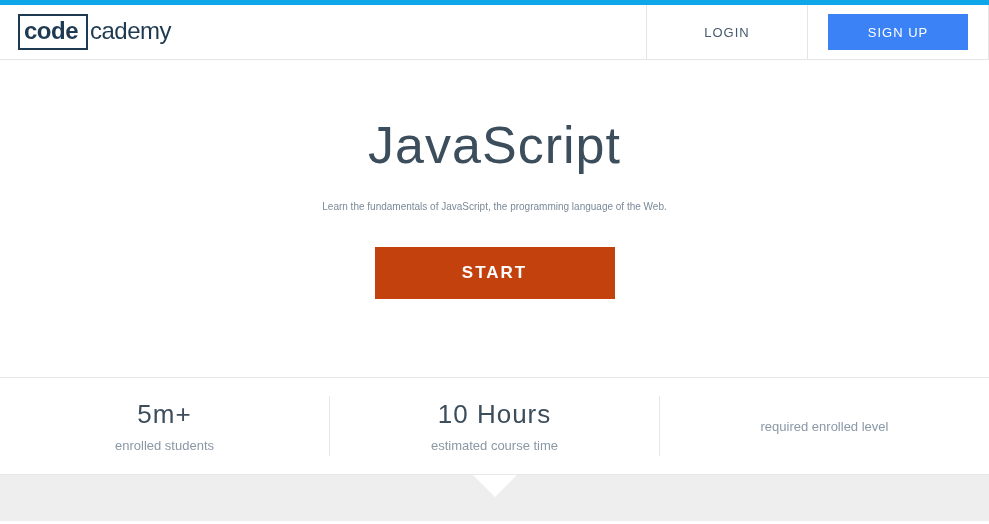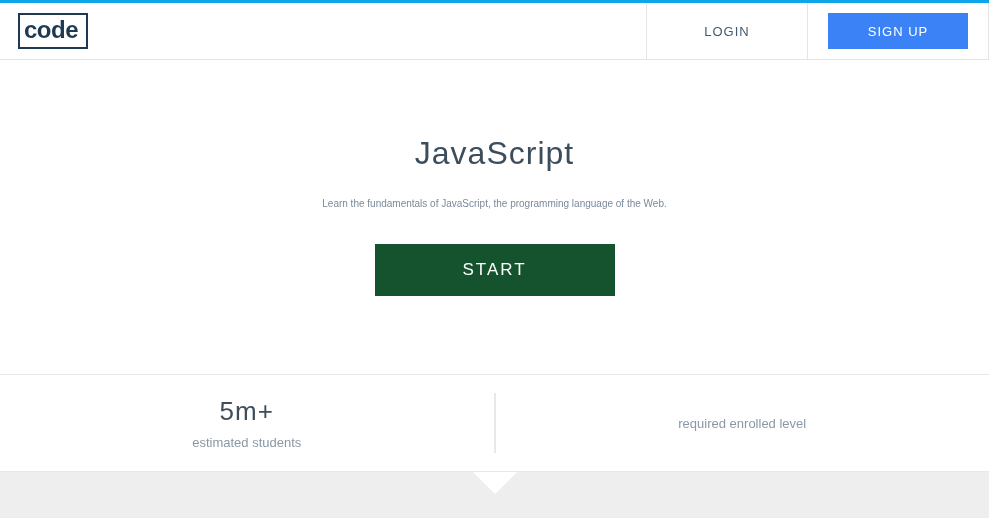--- a/index.html
+++ b/index.html
@@ -13,21 +13,21 @@
       width: 989px;
       height: 524px;
       overflow: hidden;
       position: relative;
     }
     .header {
       display: flex;
       align-items: center;
       height: 60px;
       border-bottom: 1px solid #e5e5e5;
-      border-top: 3px solid #0ea5e9;
+      border-top: 5px solid #0ea5e9;
     }
     .logo-area {
       flex: 1;
       padding-left: 18px;
     }
     .logo {
       display: inline-flex;
       align-items: baseline;
       font-size: 24px;
       font-weight: 500;
@@ -91,45 +91,44 @@
       height: 100%;
       display: flex;
       align-items: center;
       justify-content: center;
     }
     .hero {
       text-align: center;
       padding-top: 55px;
     }
     .hero-title {
-      font-size: 32px;
+      font-size: 52px;
       font-weight: 300;
       color: #3c4d5c;
       letter-spacing: 1px;
       margin-bottom: 24px;
-      margin-top: 20px;
     }
     .hero-desc {
       font-size: 10px;
       color: #7a8a99;
       line-height: 1.6;
       font-weight: 300;
       max-width: 500px;
       margin: 0 auto 32px;
     }
     .start-btn {
-      background: #14532d;
+      background: #c2410c;
       color: #fff;
       padding: 16px 0;
       width: 240px;
       font-size: 17px;
       letter-spacing: 2px;
       cursor: pointer;
       border: none;
-      font-weight: 400;
+      font-weight: 700;
       display: inline-block;
     }
     .stats-bar {
       position: relative;
       margin-top: 78px;
       border-top: 1px solid #e8e8e8;
       border-bottom: 1px solid #e8e8e8;
       display: flex;
       height: 98px;
       align-items: center;
@@ -176,20 +175,21 @@
     }
   </style>
 </head>
 <body>
 
 <div class="header">
   <div class="logo-area">
     <a class="logo">
       <span class="logo-code">code</span>
         <span class="logo-bracket-right"></span>
+        <span class="logo-cademy">cademy</span>
     </a>
   </div>
   <div class="nav-buttons">
     <div class="nav-divider"></div>
     <a class="login-btn">LOGIN</a>
     <div class="nav-divider"></div>
     <div class="signup-container">
       <a class="signup-btn">SIGN UP</a>
     </div>
     <div class="nav-divider"></div>
@@ -198,23 +198,27 @@
 
 <div class="hero">
   <h1 class="hero-title">JavaScript</h1>
   <p class="hero-desc">Learn the fundamentals of JavaScript, the programming language of the Web.</p>
   <button class="start-btn">START</button>
 </div>
 
 <div class="stats-bar">
   <div class="stat-block">
     <div class="stat-value">5m+</div>
-    <div class="stat-label">estimated students</div>
+    <div class="stat-label">enrolled students</div>
   </div>
   <div class="stat-divider"></div>
+  <div class="stat-block">
+    <div class="stat-value">10 Hours</div>
+    <div class="stat-label">estimated course time</div>
+  </div>
   <div class="stat-divider"></div>
   <div class="stat-block">
     <div class="stat-label">required enrolled level</div>
   </div>
 </div>
 
 <div class="footer-gray">
   <div class="notch"></div>
 </div>
 

